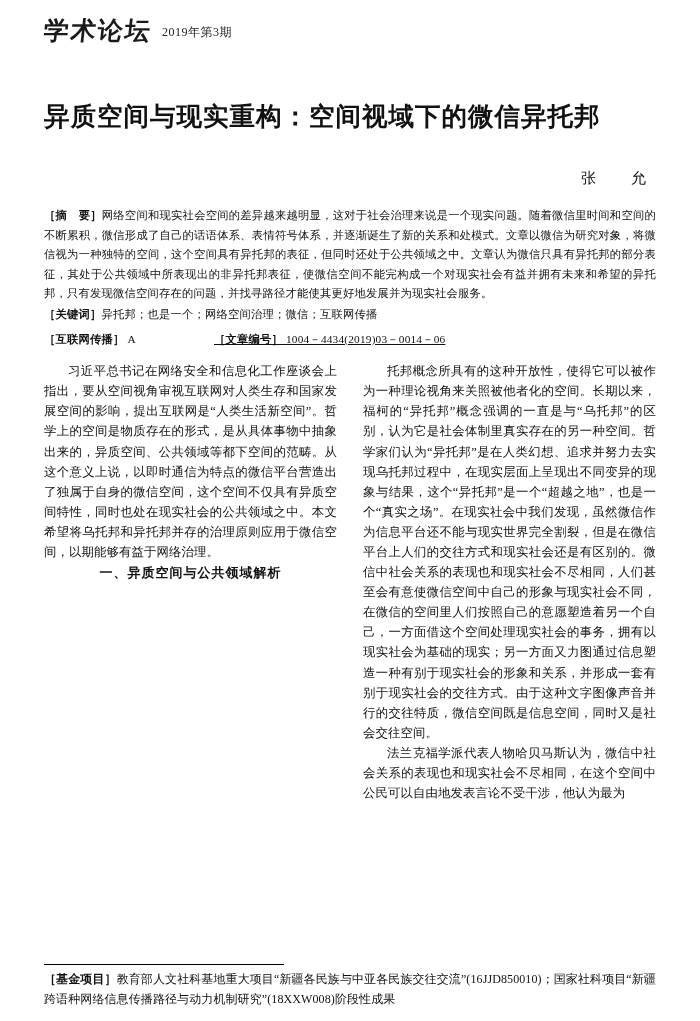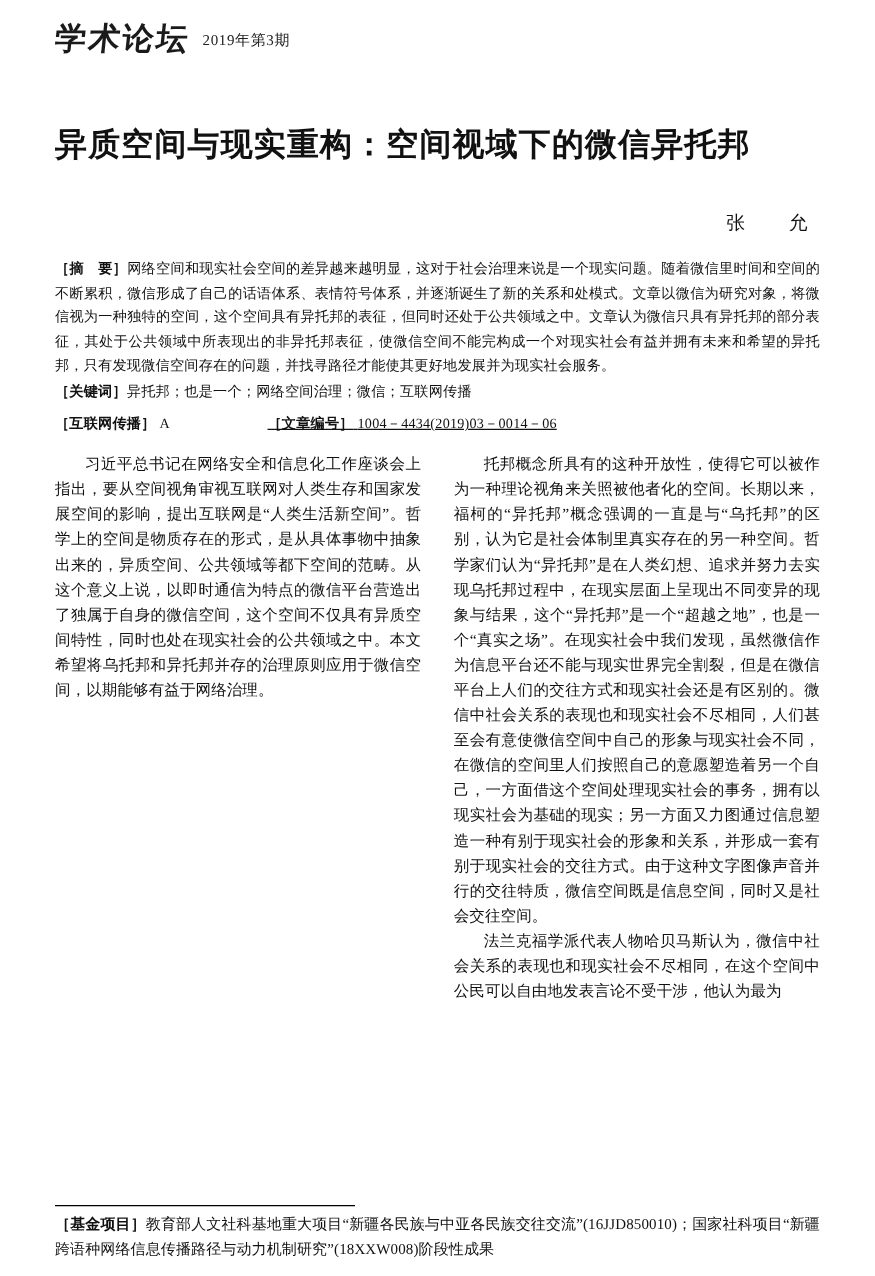--- a/index.html
+++ b/index.html
@@ -170,20 +170,21 @@
       <div class="cell-3">
         <span class="label-b">［文章编号］</span>
         <span>1004－4434(2019)03－0014－06</span>
       </div>
     </div>
   </div>
 
   <div class="columns">
     <div class="col">
       <p>习近平总书记在网络安全和信息化工作座谈会上指出，要从空间视角审视互联网对人类生存和国家发展空间的影响，提出互联网是“人类生活新空间”。哲学上的空间是物质存在的形式，是从具体事物中抽象出来的，异质空间、公共领域等都下空间的范畴。从这个意义上说，以即时通信为特点的微信平台营造出了独属于自身的微信空间，这个空间不仅具有异质空间特性，同时也处在现实社会的公共领域之中。本文希望将乌托邦和异托邦并存的治理原则应用于微信空间，以期能够有益于网络治理。</p>
+      <p class="section-head">一、异质空间与公共领域解析</p>
     </div>
     <div class="col">
       <p>托邦概念所具有的这种开放性，使得它可以被作为一种理论视角来关照被他者化的空间。长期以来，福柯的“异托邦”概念强调的一直是与“乌托邦”的区别，认为它是社会体制里真实存在的另一种空间。哲学家们认为“异托邦”是在人类幻想、追求并努力去实现乌托邦过程中，在现实层面上呈现出不同变异的现象与结果，这个“异托邦”是一个“超越之地”，也是一个“真实之场”。在现实社会中我们发现，虽然微信作为信息平台还不能与现实世界完全割裂，但是在微信平台上人们的交往方式和现实社会还是有区别的。微信中社会关系的表现也和现实社会不尽相同，人们甚至会有意使微信空间中自己的形象与现实社会不同，在微信的空间里人们按照自己的意愿塑造着另一个自己，一方面借这个空间处理现实社会的事务，拥有以现实社会为基础的现实；另一方面又力图通过信息塑造一种有别于现实社会的形象和关系，并形成一套有别于现实社会的交往方式。由于这种文字图像声音并行的交往特质，微信空间既是信息空间，同时又是社会交往空间。</p>
       <p>法兰克福学派代表人物哈贝马斯认为，微信中社会关系的表现也和现实社会不尽相同，在这个空间中公民可以自由地发表言论不受干涉，他认为最为</p>
     </div>
   </div>
 
   <div class="footer">
     <div class="footer-rule"></div>
     <div class="footnote">

